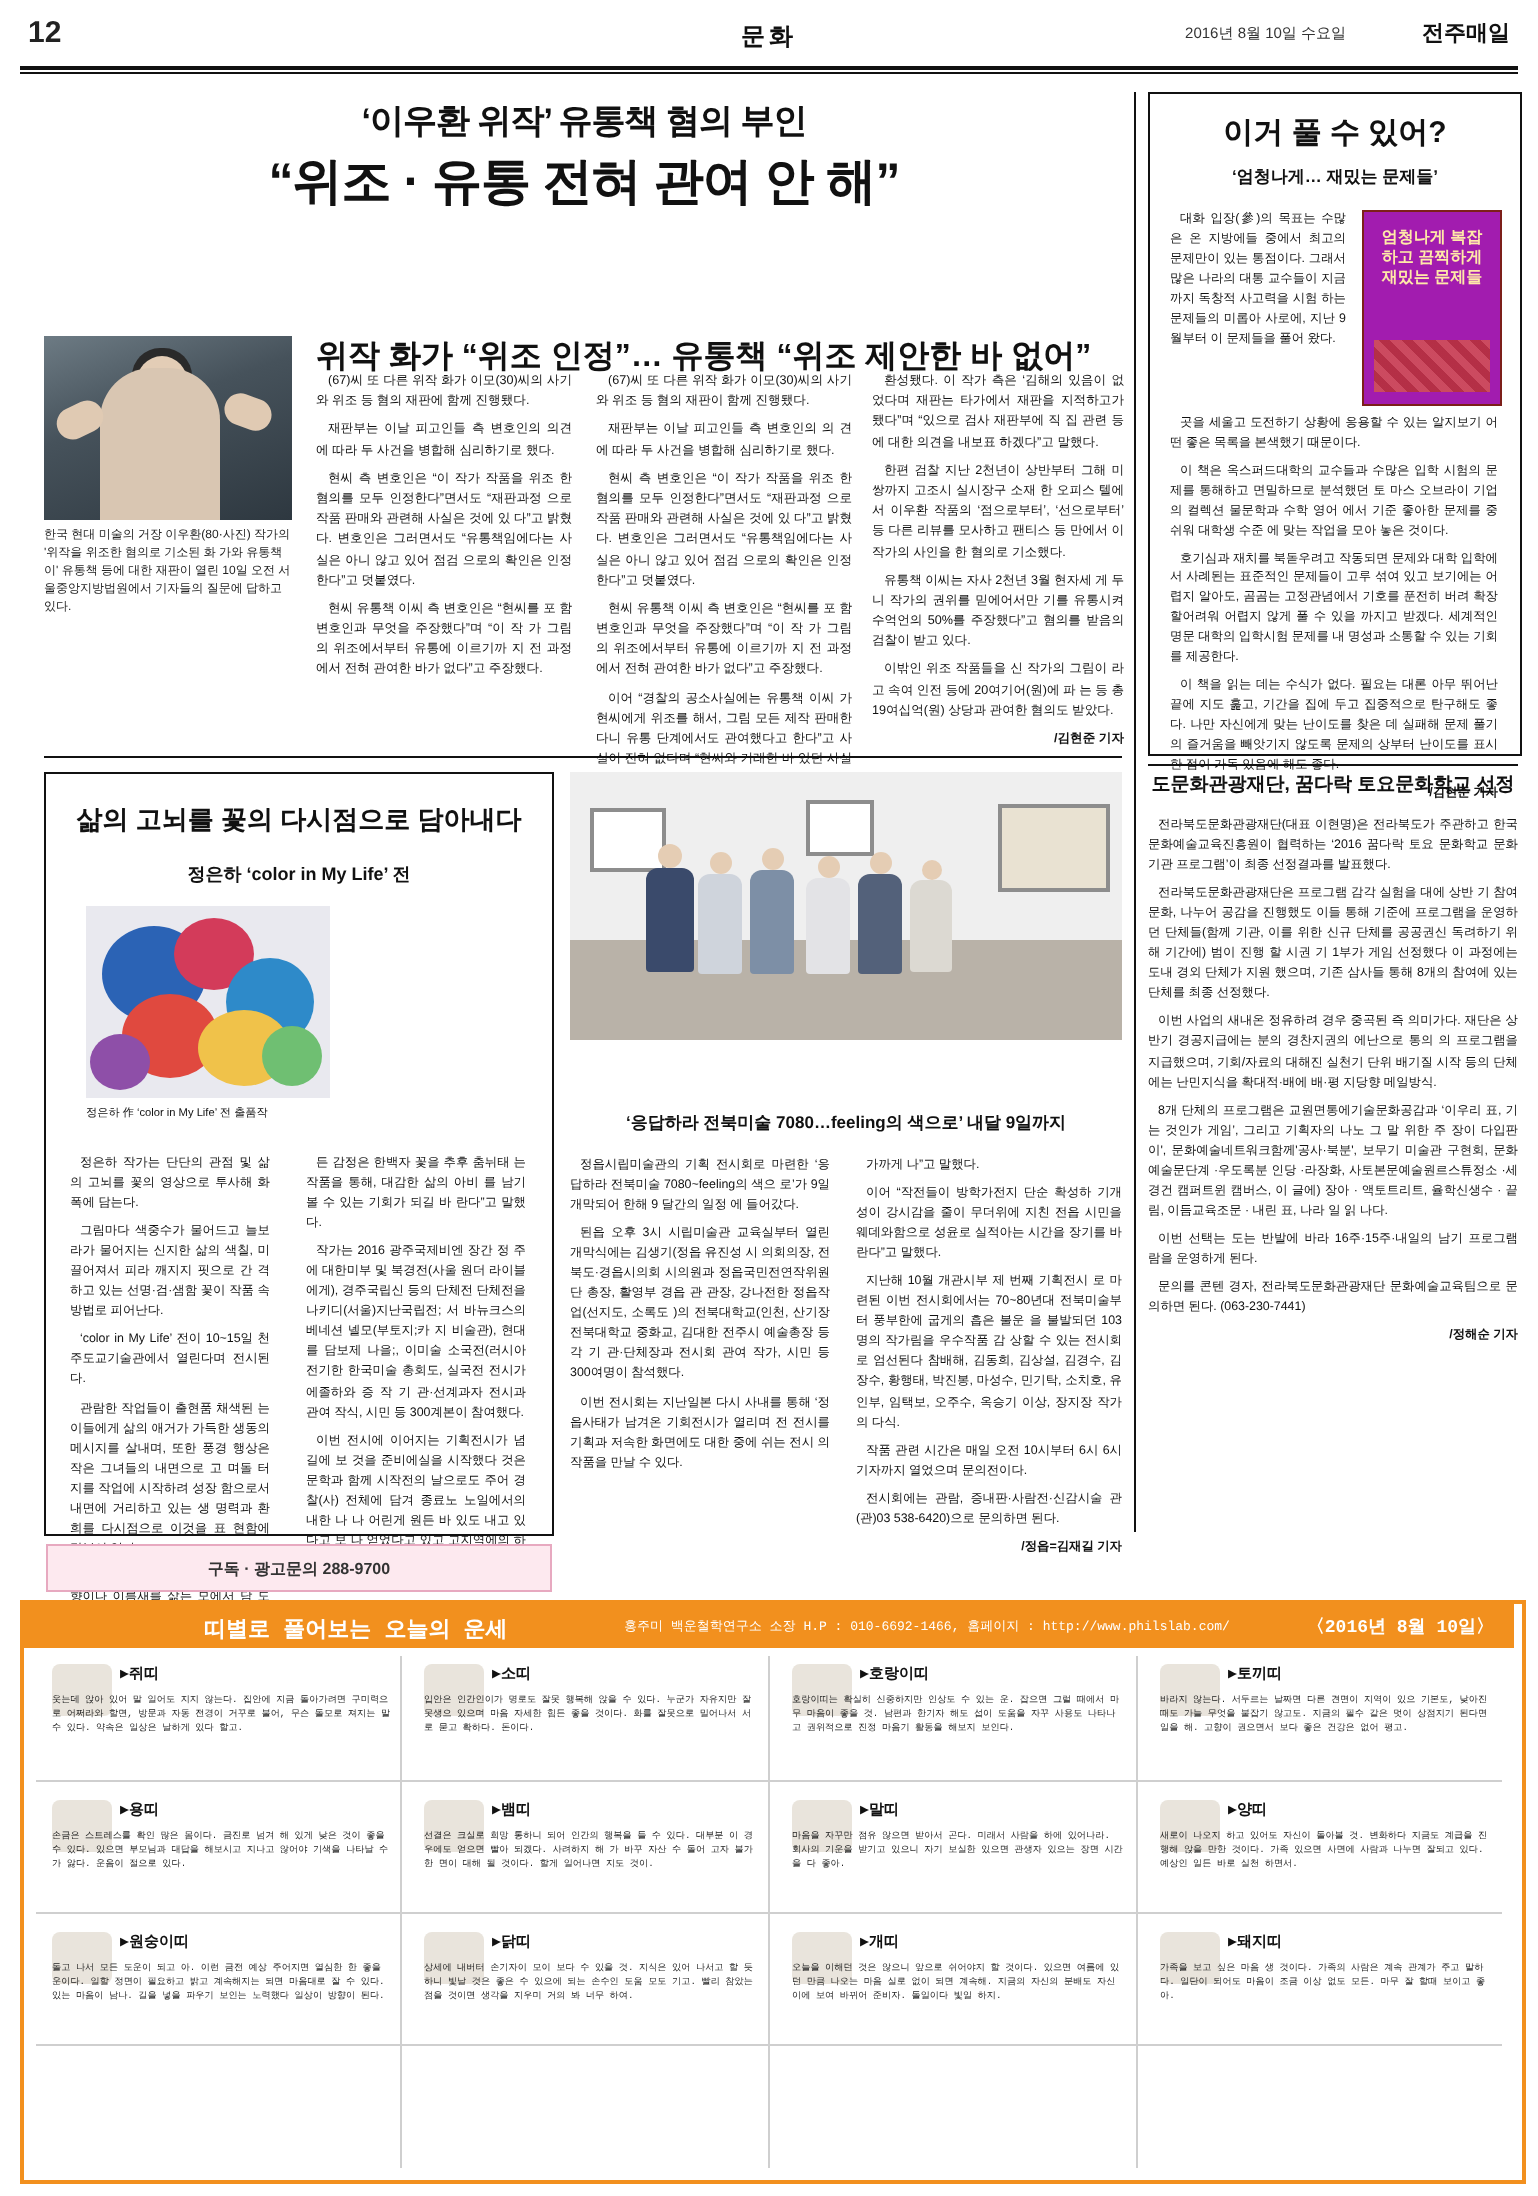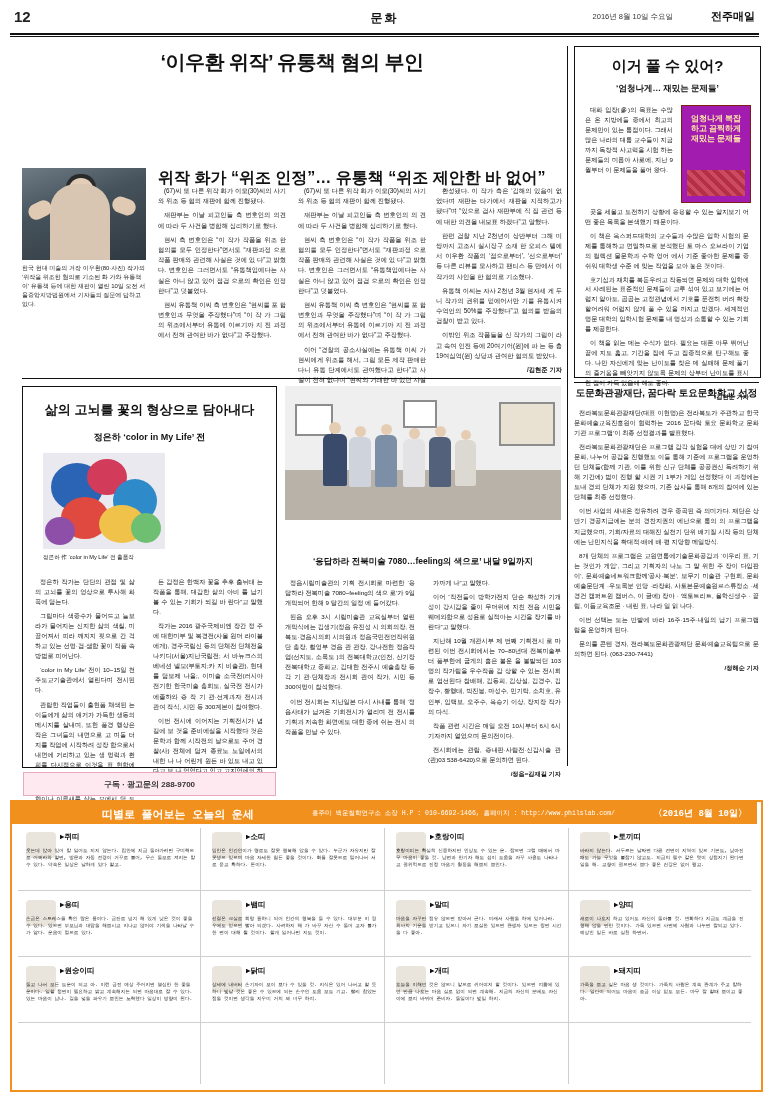--- a/index.html
+++ b/index.html
@@ -15,21 +15,21 @@
   .masthead{position:absolute;left:10px;top:8px;width:749px;height:26px;}
   .mh-page{position:absolute;left:4px;top:0px;font-size:15px;font-weight:bold;color:#222;}
   .mh-section{position:absolute;left:0;right:0;top:2px;text-align:center;font-size:12px;font-weight:bold;letter-spacing:2px;}
   .mh-date{position:absolute;right:86px;top:4px;font-size:7.5px;color:#333;}
   .mh-title{position:absolute;right:4px;top:1px;font-size:11px;font-weight:bold;}
   .mh-rule{position:absolute;left:10px;top:33px;width:749px;height:0;border-top:2px solid #111;}
   .mh-rule2{position:absolute;left:10px;top:36px;width:749px;height:0;border-top:1px solid #111;}
 
   
   .headline{position:absolute;left:22px;top:50px;width:540px;text-align:center;}
-  .hl1{font-size:20px;font-weight:bold;letter-spacing:-0.5px;line-height:1.25;}
+  .hl1{font-size:17px;font-weight:bold;letter-spacing:-0.5px;line-height:1.25;}
   .hl2{font-size:25px;font-weight:bold;letter-spacing:-0.5px;line-height:1.3;margin-top:4px;}
   .hl-sub{position:absolute;left:158px;top:168px;width:404px;font-size:16px;font-weight:bold;text-align:left;}
 
   
   .lead-photo{position:absolute;left:22px;top:168px;width:124px;height:92px;
      background:linear-gradient(160deg,#6d7b84 0%,#46525b 40%,#2e3840 100%);overflow:hidden;}
   .lead-photo .fig{position:absolute;left:28px;top:16px;width:60px;height:76px;background:#d9c6b2;border-radius:26px 26px 0 0;}
   .lead-photo .head{position:absolute;left:46px;top:10px;width:26px;height:28px;background:#e3cdb6;border-radius:50%;}
   .lead-photo .hair{position:absolute;left:44px;top:6px;width:30px;height:14px;background:#2a2a2a;border-radius:14px 14px 0 0;}
   .lead-photo .arm{position:absolute;left:6px;top:34px;width:24px;height:16px;background:#e0cab3;border-radius:8px;transform:rotate(-25deg);}
@@ -110,20 +110,21 @@
     <div class="mh-page">12</div>
     <div class="mh-section">문화</div>
     <div class="mh-date">2016년 8월 10일 수요일</div>
     <div class="mh-title">전주매일</div>
   </div>
   <div class="mh-rule"></div>
   <div class="mh-rule2"></div>
 
   <div class="headline">
     <div class="hl1">‘이우환 위작’ 유통책 혐의 부인</div>
+    <div class="hl2">“위조 · 유통 전혀 관여 안 해”</div>
   </div>
   <div class="hl-sub">위작 화가 “위조 인정”… 유통책 “위조 제안한 바 없어”</div>
 
   <div class="lead-photo">
     <div class="hair"></div>
     <div class="head"></div>
     <div class="fig"></div>
     <div class="arm"></div>
     <div class="arm2"></div>
   </div>
@@ -167,21 +168,21 @@
       <p>호기심과 재치를 북돋우려고 작동되면 문제와 대학 입학에서 사례된는 표준적인 문제들이 고루 섞여 있고 보기에는 어렵지 알아도, 곰곰는 고정관념에서 기호를 푼전히 버려 확장할어려워 어렵지 않게 풀 수 있을 까지고 받겠다. 세계적인 명문 대학의 입학시험 문제를 내 명성과 소통할 수 있는 기회를 제공한다.</p>
       <p>이 책을 읽는 데는 수식가 없다. 필요는 대론 아무 뛰어난 끝에 지도 훑고, 기간을 집에 두고 집중적으로 탄구해도 좋다. 나만 자신에게 맞는 난이도를 찾은 데 실패해 문제 풀기의 즐거움을 빼앗기지 않도록 문제의 상부터 난이도를 표시한 점이 가독 있음에 해도 좋다.</p>
       <p class="byline">/김현준 기자</p>
     </div>
   </div>
 
   <div class="hrule" style="left:22px;top:378px;width:539px;"></div>
   <div class="vrule" style="left:567px;top:46px;height:720px;"></div>
 
   <div class="boxA">
-    <div class="boxA-h">삶의 고뇌를 꽃의 형상으로 담아내다</div>
+    <div class="boxA-h">삶의 고뇌를 꽃의 다시점으로 담아내다</div>
     <div class="boxA-sub">정은하 ‘color in My Life’ 전</div>
     <div class="boxA-img">
       <div class="blob" style="left:8px;top:10px;width:52px;height:48px;background:#2b63b5;"></div>
       <div class="blob" style="left:44px;top:6px;width:40px;height:36px;background:#d33b5a;"></div>
       <div class="blob" style="left:70px;top:26px;width:44px;height:44px;background:#2e8ac9;"></div>
       <div class="blob" style="left:18px;top:44px;width:48px;height:42px;background:#e0493f;"></div>
       <div class="blob" style="left:56px;top:52px;width:46px;height:38px;background:#f0c24a;"></div>
       <div class="blob" style="left:88px;top:60px;width:30px;height:30px;background:#6fbf72;"></div>
       <div class="blob" style="left:2px;top:64px;width:30px;height:28px;background:#8e4fa8;"></div>
     </div>

